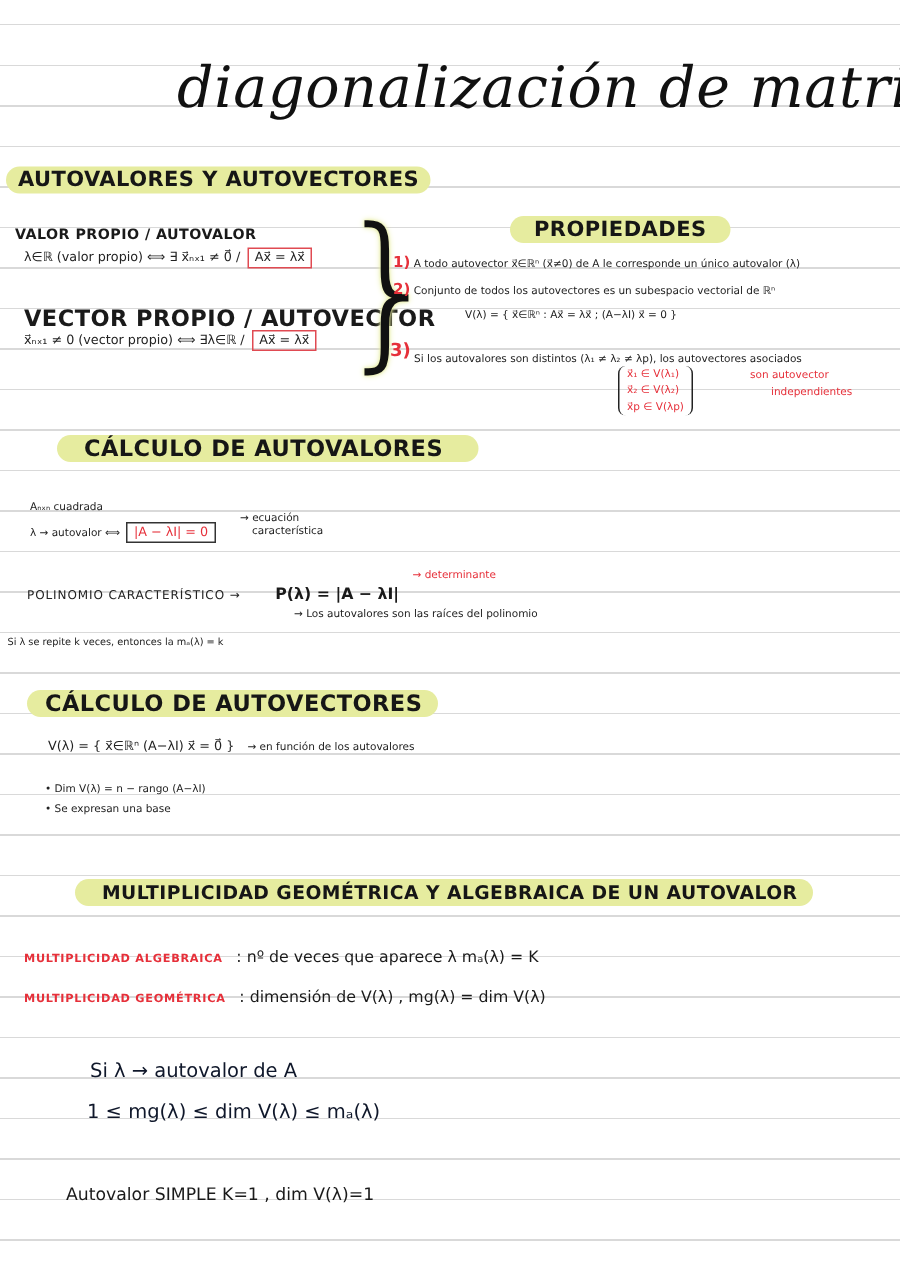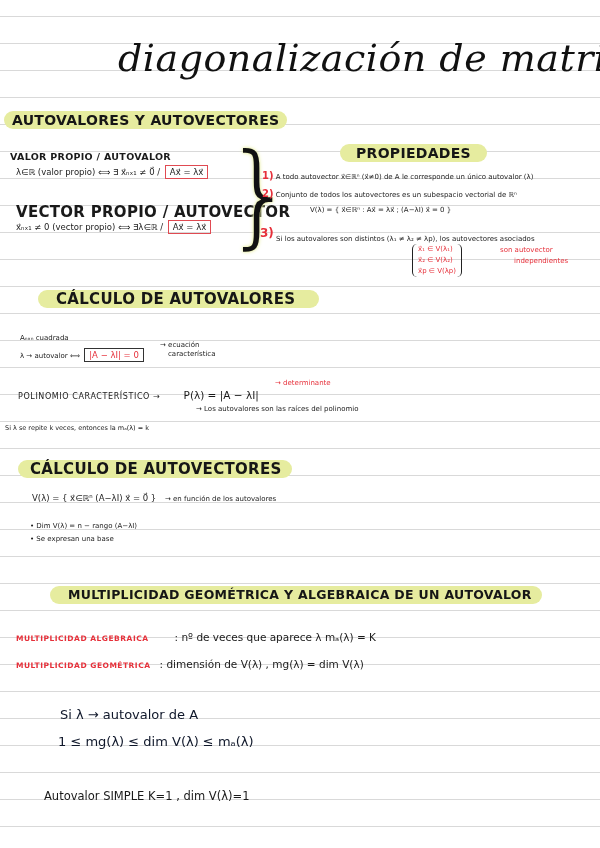--- a/index.html
+++ b/index.html
@@ -102,21 +102,21 @@
     <span class="red" style="font-size:8.5px;">|A − λI| = 0</span>
   </span>
 </div>
 <div class="abs tiny" style="left:160px; top:341px; line-height:9px;">
   <div>→ ecuación</div>
   <div style="padding-left:8px;">característica</div>
 </div>
 
 <div class="abs" style="left:18px; top:384px;">
   <span class="tiny" style="font-size:8px; letter-spacing:0.6px;">POLINOMIO CARACTERÍSTICO →</span>
-  <span class="mid" style="margin-left:18px;">P(λ) = |A − λI|</span>
+  <span class="mid" style="margin-left:18px;font-weight:bold;">P(λ) = |A − λI|</span>
 </div>
 <div class="abs tiny red" style="left:275px; top:379px;">→ determinante</div>
 <div class="abs tiny" style="left:196px; top:405px;">→ Los autovalores son las raíces del polinomio</div>
 <div class="abs tiny" style="left:5px; top:424px; font-size:6.5px;">Si λ se repite k veces, entonces la mₐ(λ) = k</div>
 
 <div class="abs hl" style="left:18px; top:460px; font-size:15px; line-height:18px; padding:0 10px 0 12px;">CÁLCULO DE AUTOVECTORES</div>
 
 <div class="abs small" style="left:32px; top:493px;">
   <span>V(λ) = { x⃗∈ℝⁿ  (A−λI) x⃗ = 0⃗ }</span>
   <span class="tiny" style="margin-left:6px;">→ en función de los autovalores</span>
@@ -124,21 +124,21 @@
 
 <div class="abs tiny" style="left:30px; top:520px; line-height:13px;">
   <div>• <span>Dim V(λ) = n − rango (A−λI)</span></div>
   <div>• <span>Se expresan una base</span></div>
 </div>
 
 <div class="abs hl" style="left:50px; top:586px; font-size:12.5px; line-height:18px; padding:0 10px 0 18px;">MULTIPLICIDAD GEOMÉTRICA Y ALGEBRAICA DE UN AUTOVALOR</div>
 
 <div class="abs" style="left:16px; top:626px;">
   <span class="red" style="font-size:7.5px; font-weight:bold; letter-spacing:0.5px;">MULTIPLICIDAD ALGEBRAICA</span>
-  <span class="mid" style="margin-left:21px;">: nº de veces que aparece λ     mₐ(λ) = K</span>
+  <span class="mid" style="margin-left:4px;">: nº de veces que aparece λ     mₐ(λ) = K</span>
 </div>
 <div class="abs" style="left:16px; top:653px;">
   <span class="red" style="font-size:7.5px; font-weight:bold; letter-spacing:0.5px;">MULTIPLICIDAD GEOMÉTRICA</span>
   <span class="mid" style="margin-left:4px;">: dimensión de V(λ) ,  mg(λ) = dim V(λ)</span>
 </div>
 
 <div class="abs big" style="left:60px; top:707px;">Si λ → autovalor de A</div>
 <div class="abs big" style="left:58px; top:734px;">1 ≤ mg(λ) ≤ dim V(λ) ≤ mₐ(λ)</div>
 <div class="abs" style="left:44px; top:789px; font-size:11.5px;">Autovalor SIMPLE  K=1 ,  dim V(λ)=1</div>
 

